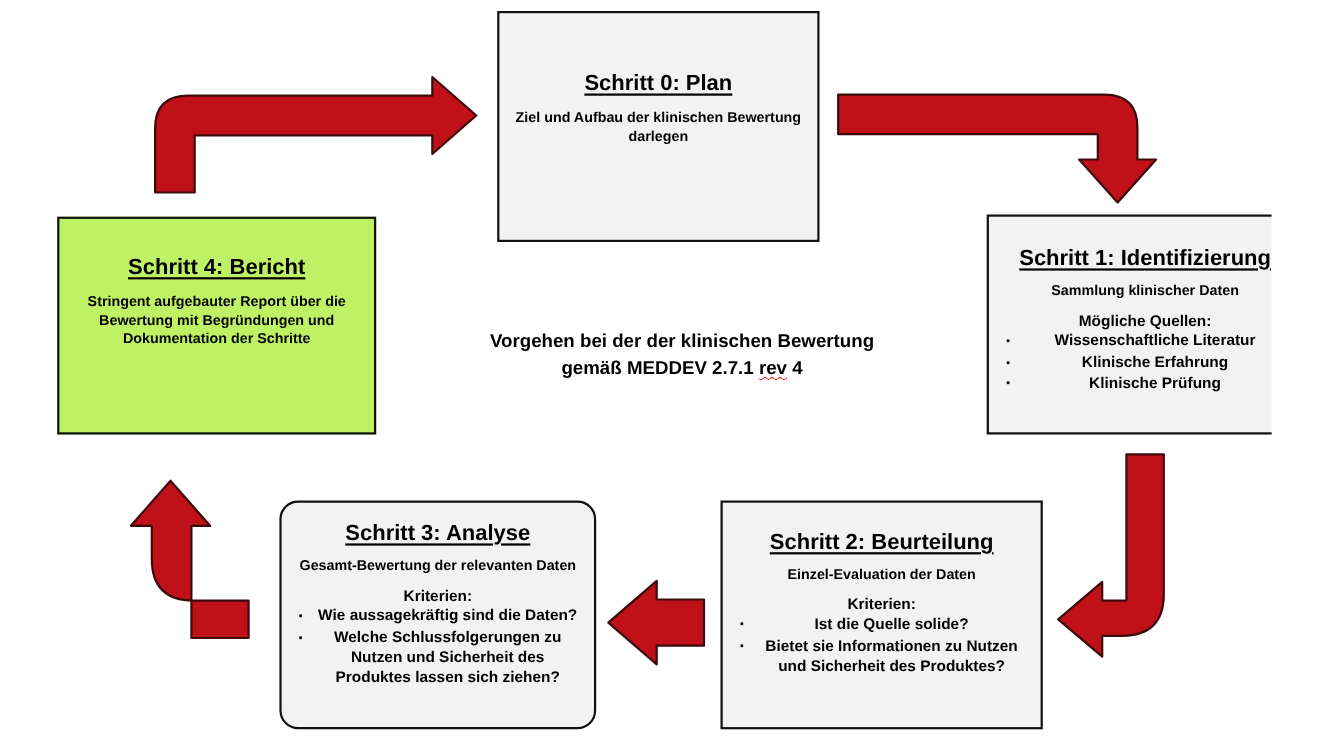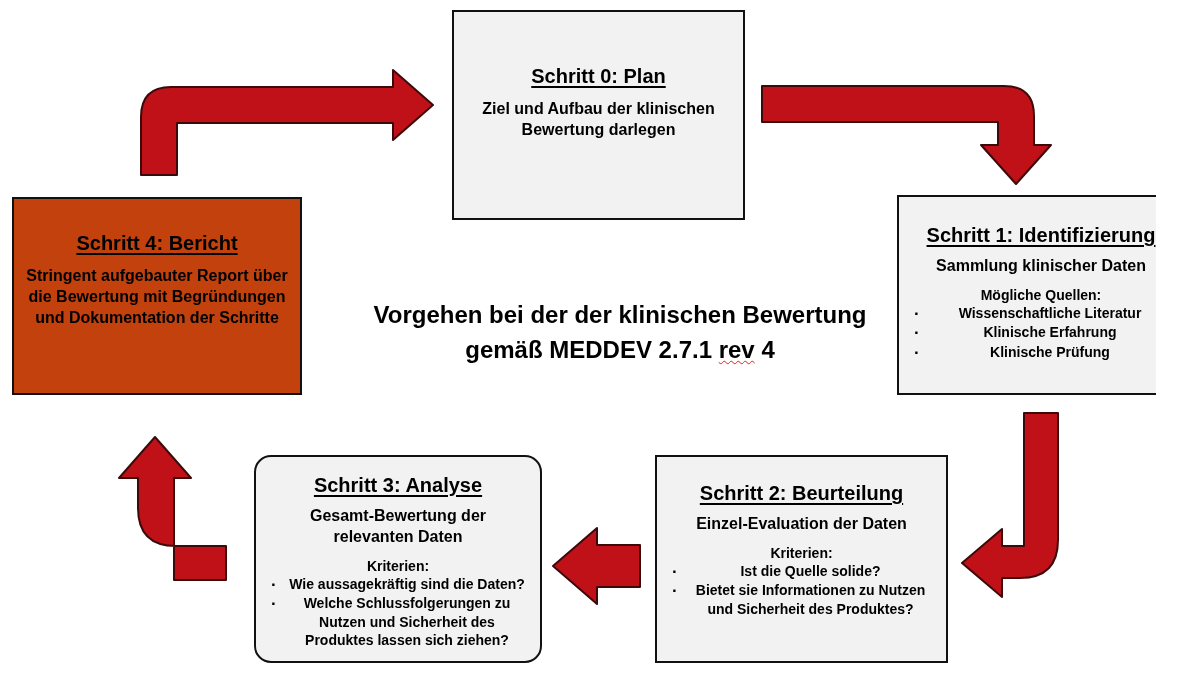--- a/index.html
+++ b/index.html
@@ -33,21 +33,21 @@
     font-weight: bold;
     font-size: 20px;
     line-height: 1.25;
     text-decoration: underline;
     text-underline-offset: 3px;
     margin: 0 0 10px 0;
     white-space: nowrap;
   }
   .box-sub {
     font-weight: bold;
-    font-size: 16px;
+    font-size: 13px;
     line-height: 1.3;
     margin: 0;
   }
   .crit-label {
     font-weight: bold;
     font-size: 14px;
     line-height: 1.3;
     text-align: center;
     margin: 9px 0 0 0;
   }
@@ -85,21 +85,21 @@
   #box-step1 .box-sub,  #box-step2 .box-sub,  #box-step3 .box-sub { margin-bottom: 2px; }
 
   
   #center-caption {
     position: absolute;
     left: 370px;
     top: 298px;
     width: 500px;
     text-align: center;
     font-weight: bold;
-    font-size: 24px;
+    font-size: 17px;
     line-height: 1.45;
   }
   .squiggle {
     text-decoration: underline wavy #e2231a;
     text-decoration-thickness: 1px;
     text-underline-offset: 2px;
   }
 
   
   #arrows {
@@ -207,21 +207,21 @@
   <div class="box" id="box-step3" style="background: rgb(242, 242, 242); border-color: rgb(17, 17, 17); border-radius: 17px;">
     <div class="box-title">Schritt 3: Analyse</div>
     <div class="box-sub">Gesamt-Bewertung der relevanten Daten</div>
     <div class="crit-label">Kriterien:</div>
     <ul class="bullets">
       <li>Wie aussagekräftig sind die Daten?</li>
       <li>Welche Schlussfolgerungen zu Nutzen und Sicherheit des Produktes lassen sich ziehen?</li>
     </ul>
   </div>
 
-  <div class="box" id="box-step4" style="background: #c2410c; border-color: rgb(17, 17, 17);">
+  <div class="box" id="box-step4" style="background: #bef264; border-color: rgb(17, 17, 17); margin-left: 40px;">
     <div class="box-title">Schritt 4: Bericht</div>
     <div class="box-sub">Stringent aufgebauter Report über die Bewertung mit Begründungen und Dokumentation der Schritte</div>
   </div>
 
   <div id="center-caption">
     <span>Vorgehen bei der der klinischen Bewertung</span><br>
     <span>gemäß MEDDEV 2.7.1 </span><span class="squiggle">rev</span><span> 4</span>
   </div>
 
 </div>

